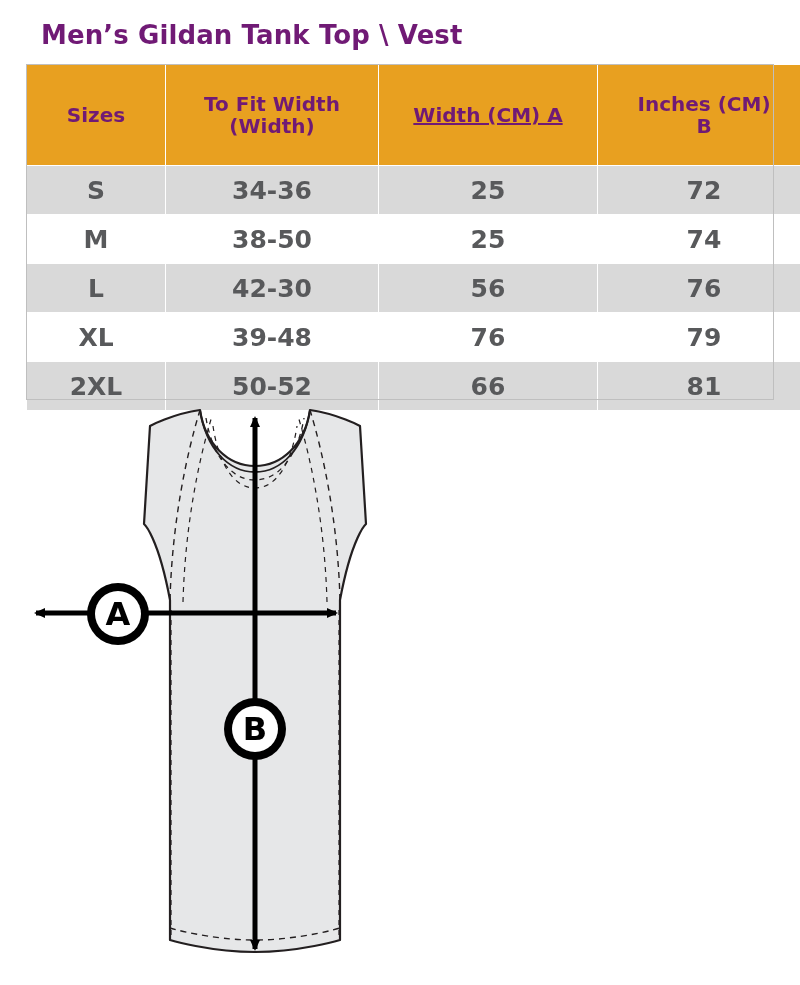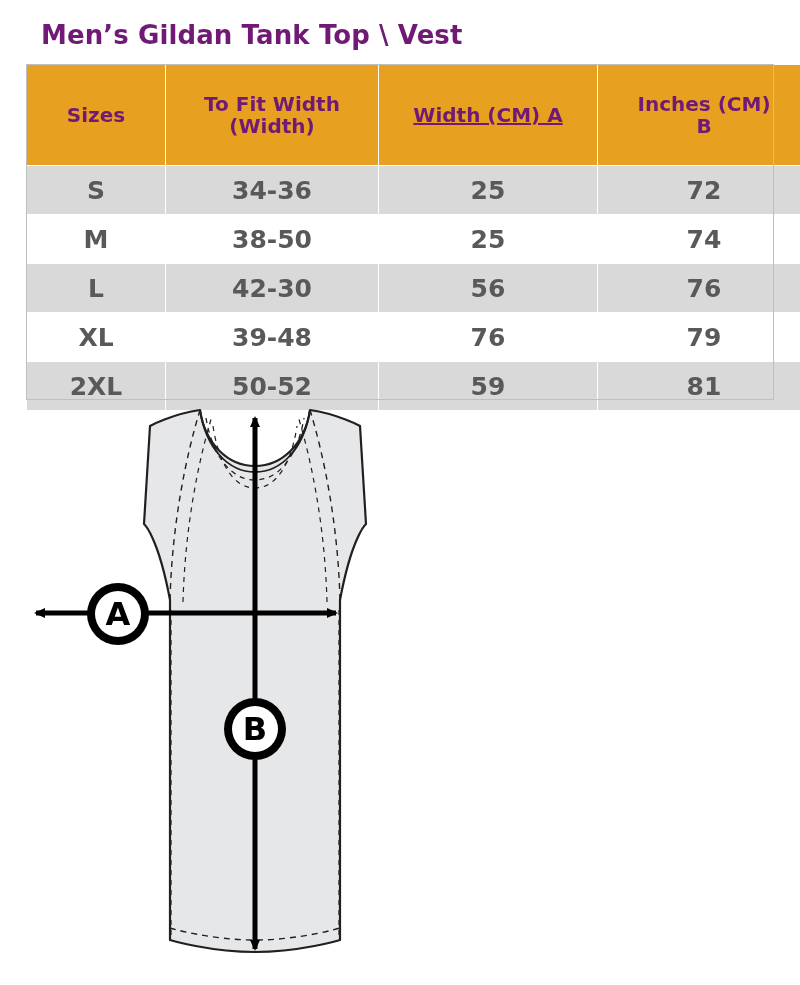--- a/index.html
+++ b/index.html
@@ -134,21 +134,21 @@
       </tr>
       <tr class="even">
         <td>XL</td>
         <td>39-48</td>
         <td>76</td>
         <td>79</td>
       </tr>
       <tr class="odd">
         <td>2XL</td>
         <td>50-52</td>
-        <td>59</td>
+        <td>66</td>
         <td>81</td>
       </tr>
     </tbody>
   </table>
   <div class="table-outline"></div>
 
   <div class="diagram">
     <svg width="800" height="581" viewBox="0 0 800 581" xmlns="http://www.w3.org/2000/svg">
       <defs>
         <marker id="arrowEnd" markerWidth="12" markerHeight="12" refX="9" refY="5" orient="auto" markerUnits="userSpaceOnUse">

